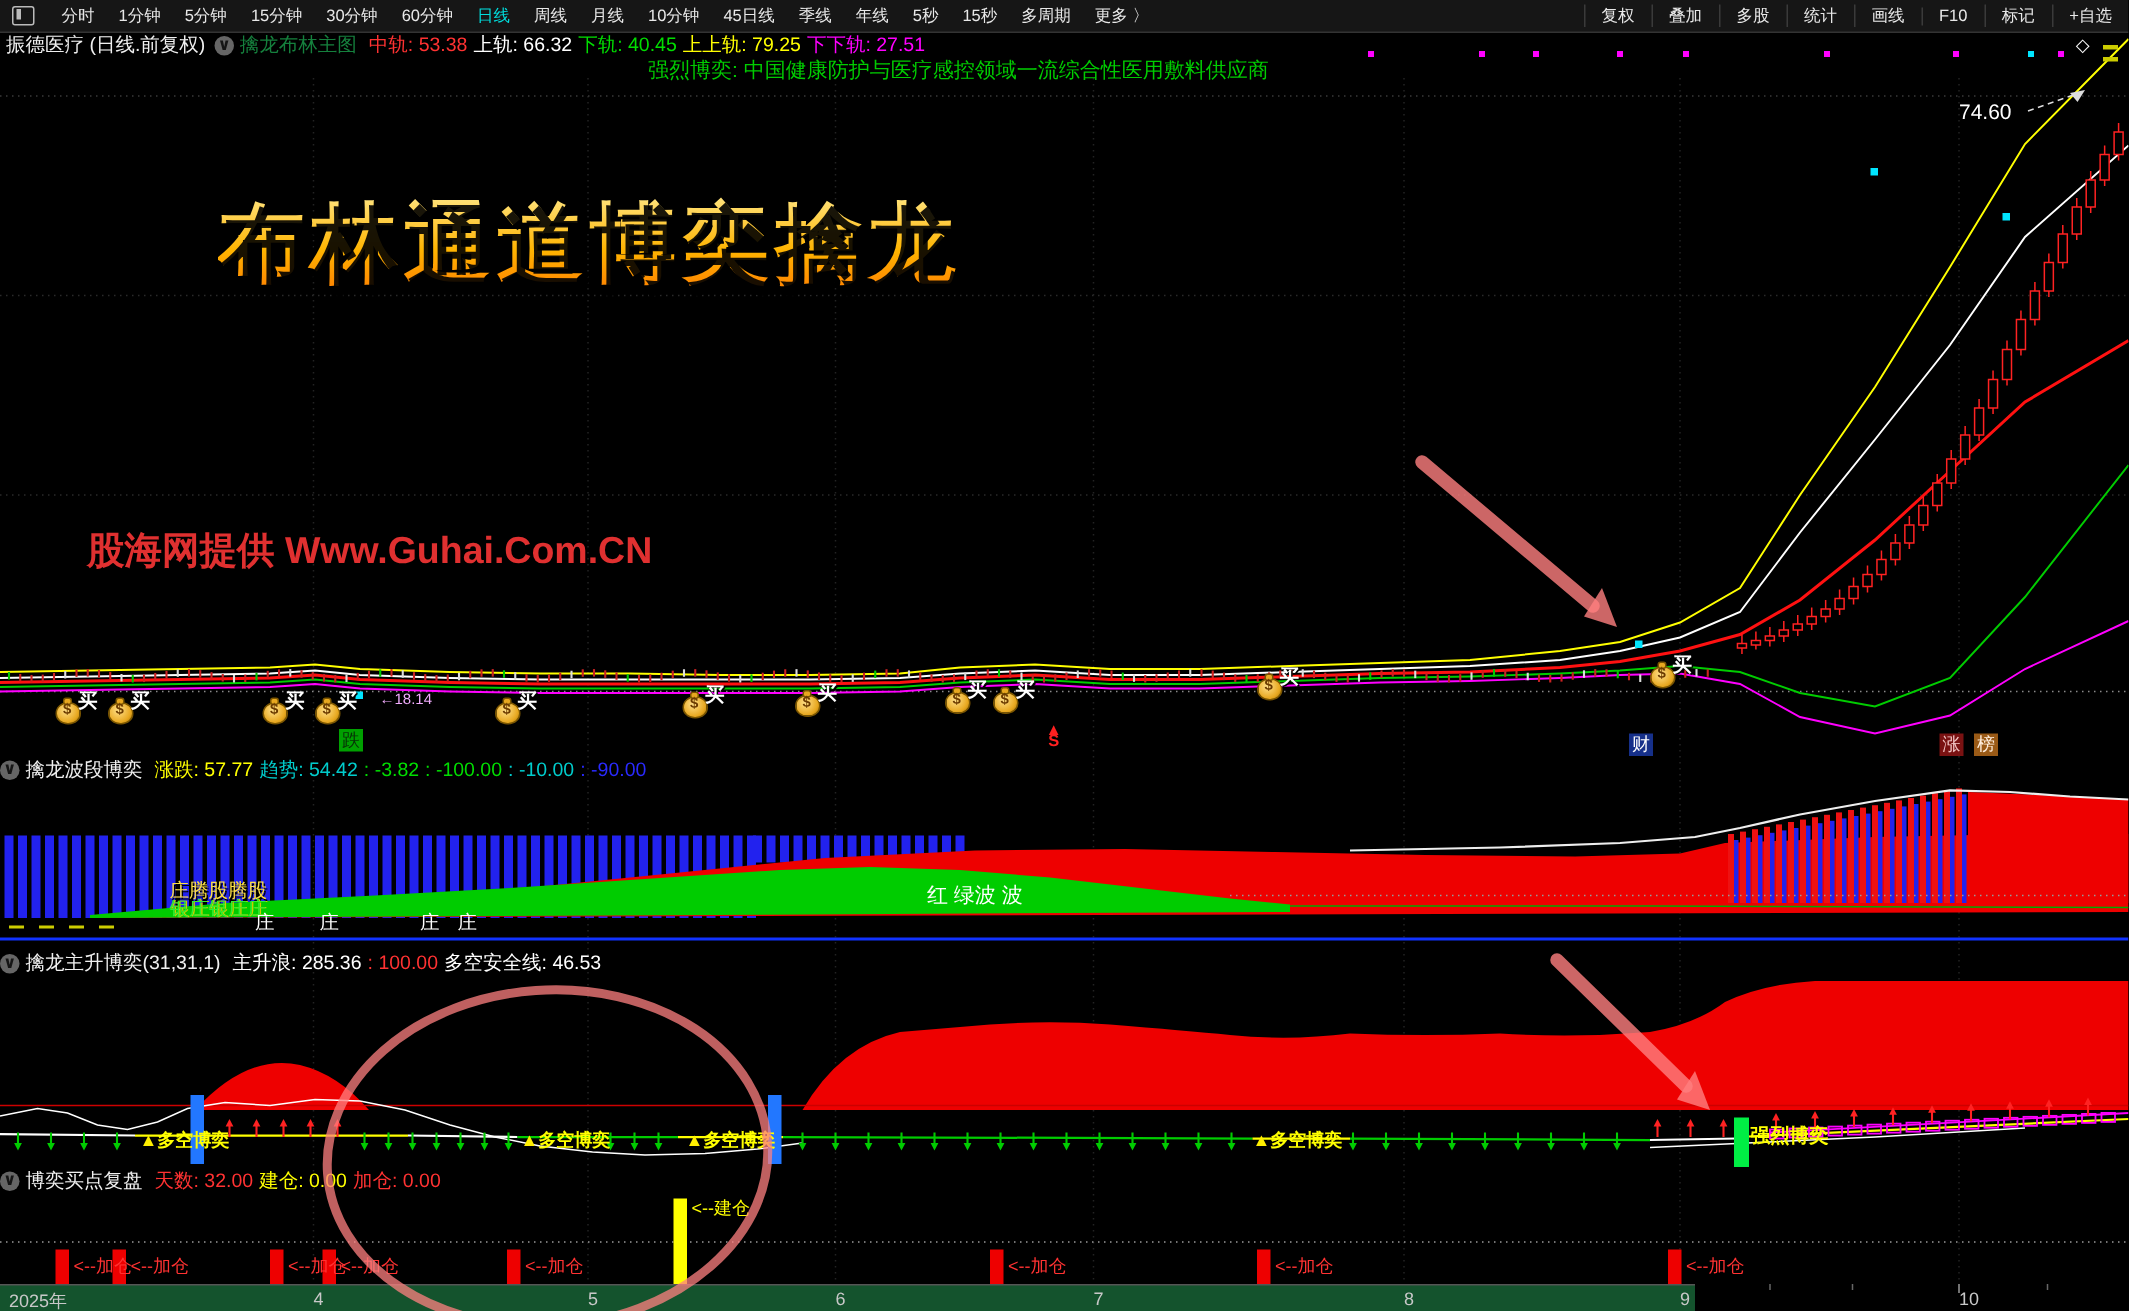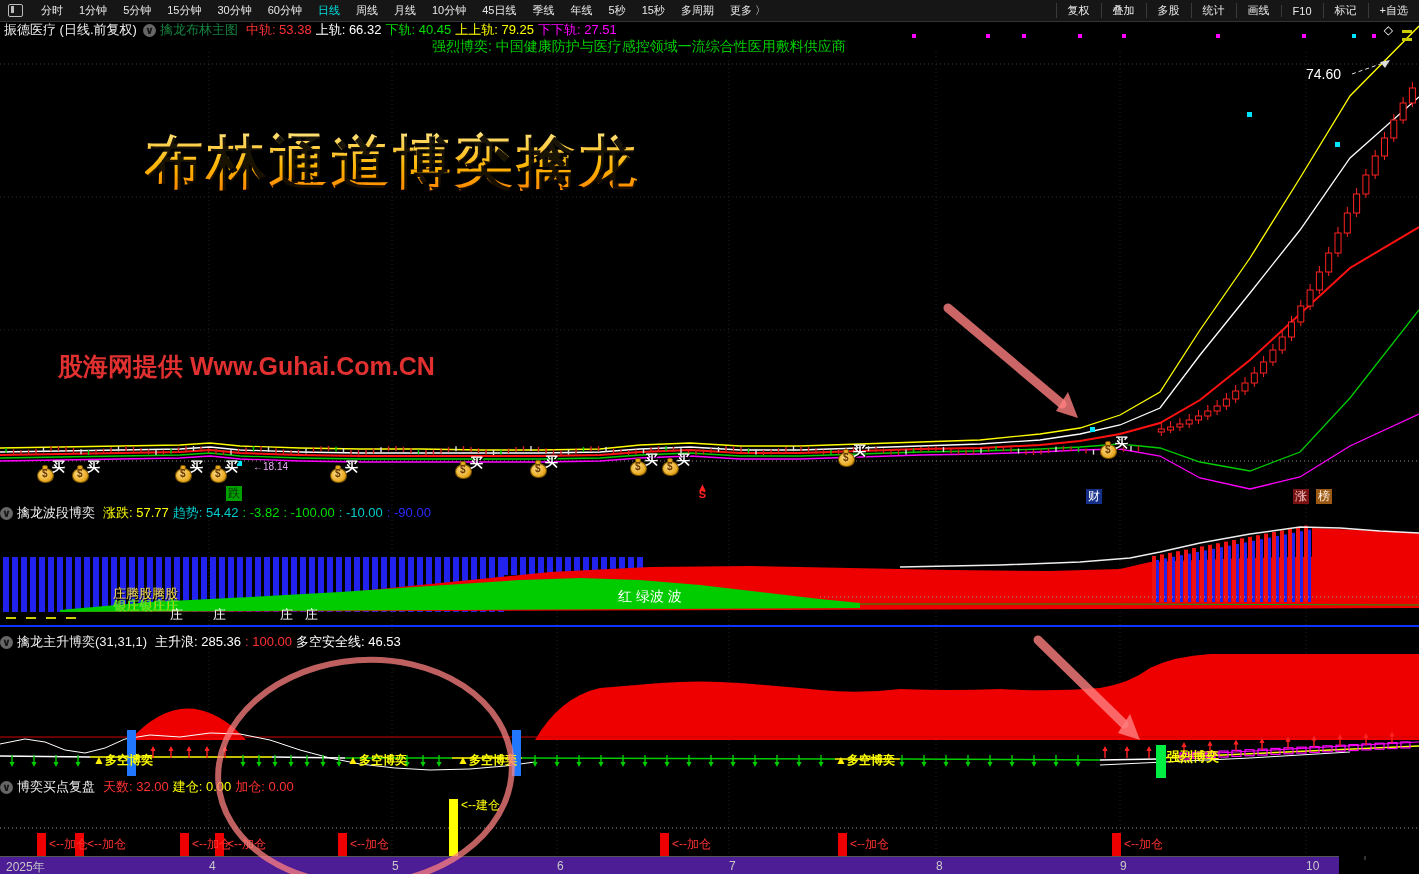--- a/index.html
+++ b/index.html
@@ -60,22 +60,22 @@
   .zh{position:absolute;top:606px;color:#fff;font-size:13px;z-index:3;}
   .p2-wave{left:618px;top:588px;color:#fff;font-size:14px;z-index:3;}
 
   .dk-label{position:absolute;top:752px;color:#ffff00;font-size:12px;font-weight:bold;z-index:3;}
   .dk-label .tri{color:#ffee00;}
   #qianglie{position:absolute;top:748px;color:#ffff00;font-size:13px;font-weight:bold;z-index:3;}
 
   .jc-label{position:absolute;top:836px;color:#ff3232;font-size:12px;z-index:3;}
   #jiancang-label{position:absolute;top:797px;color:#ffff00;font-size:12px;z-index:3;}
 
-  #axis{position:absolute;left:0;top:856px;width:1339px;height:18px;border-top:1px solid #555;
-        background:#4c1d95;z-index:4;}
+  #axis{position:absolute;left:0;top:856px;width:1130px;height:18px;border-top:1px solid #555;
+        background:#14532d;z-index:4;}
   .ax-lbl{position:absolute;top:2px;font-size:12px;color:#c8c8c8;}
 </style>
 </head>
 <body>
 
 <svg id="chart-svg" width="1419" height="874">
     <line x1="209" y1="52" x2="209" y2="855" stroke="#232323" stroke-dasharray="1,3"></line>
     <line x1="392" y1="52" x2="392" y2="855" stroke="#232323" stroke-dasharray="1,3"></line>
     <line x1="557" y1="52" x2="557" y2="855" stroke="#232323" stroke-dasharray="1,3"></line>
     <line x1="729" y1="52" x2="729" y2="855" stroke="#232323" stroke-dasharray="1,3"></line>

